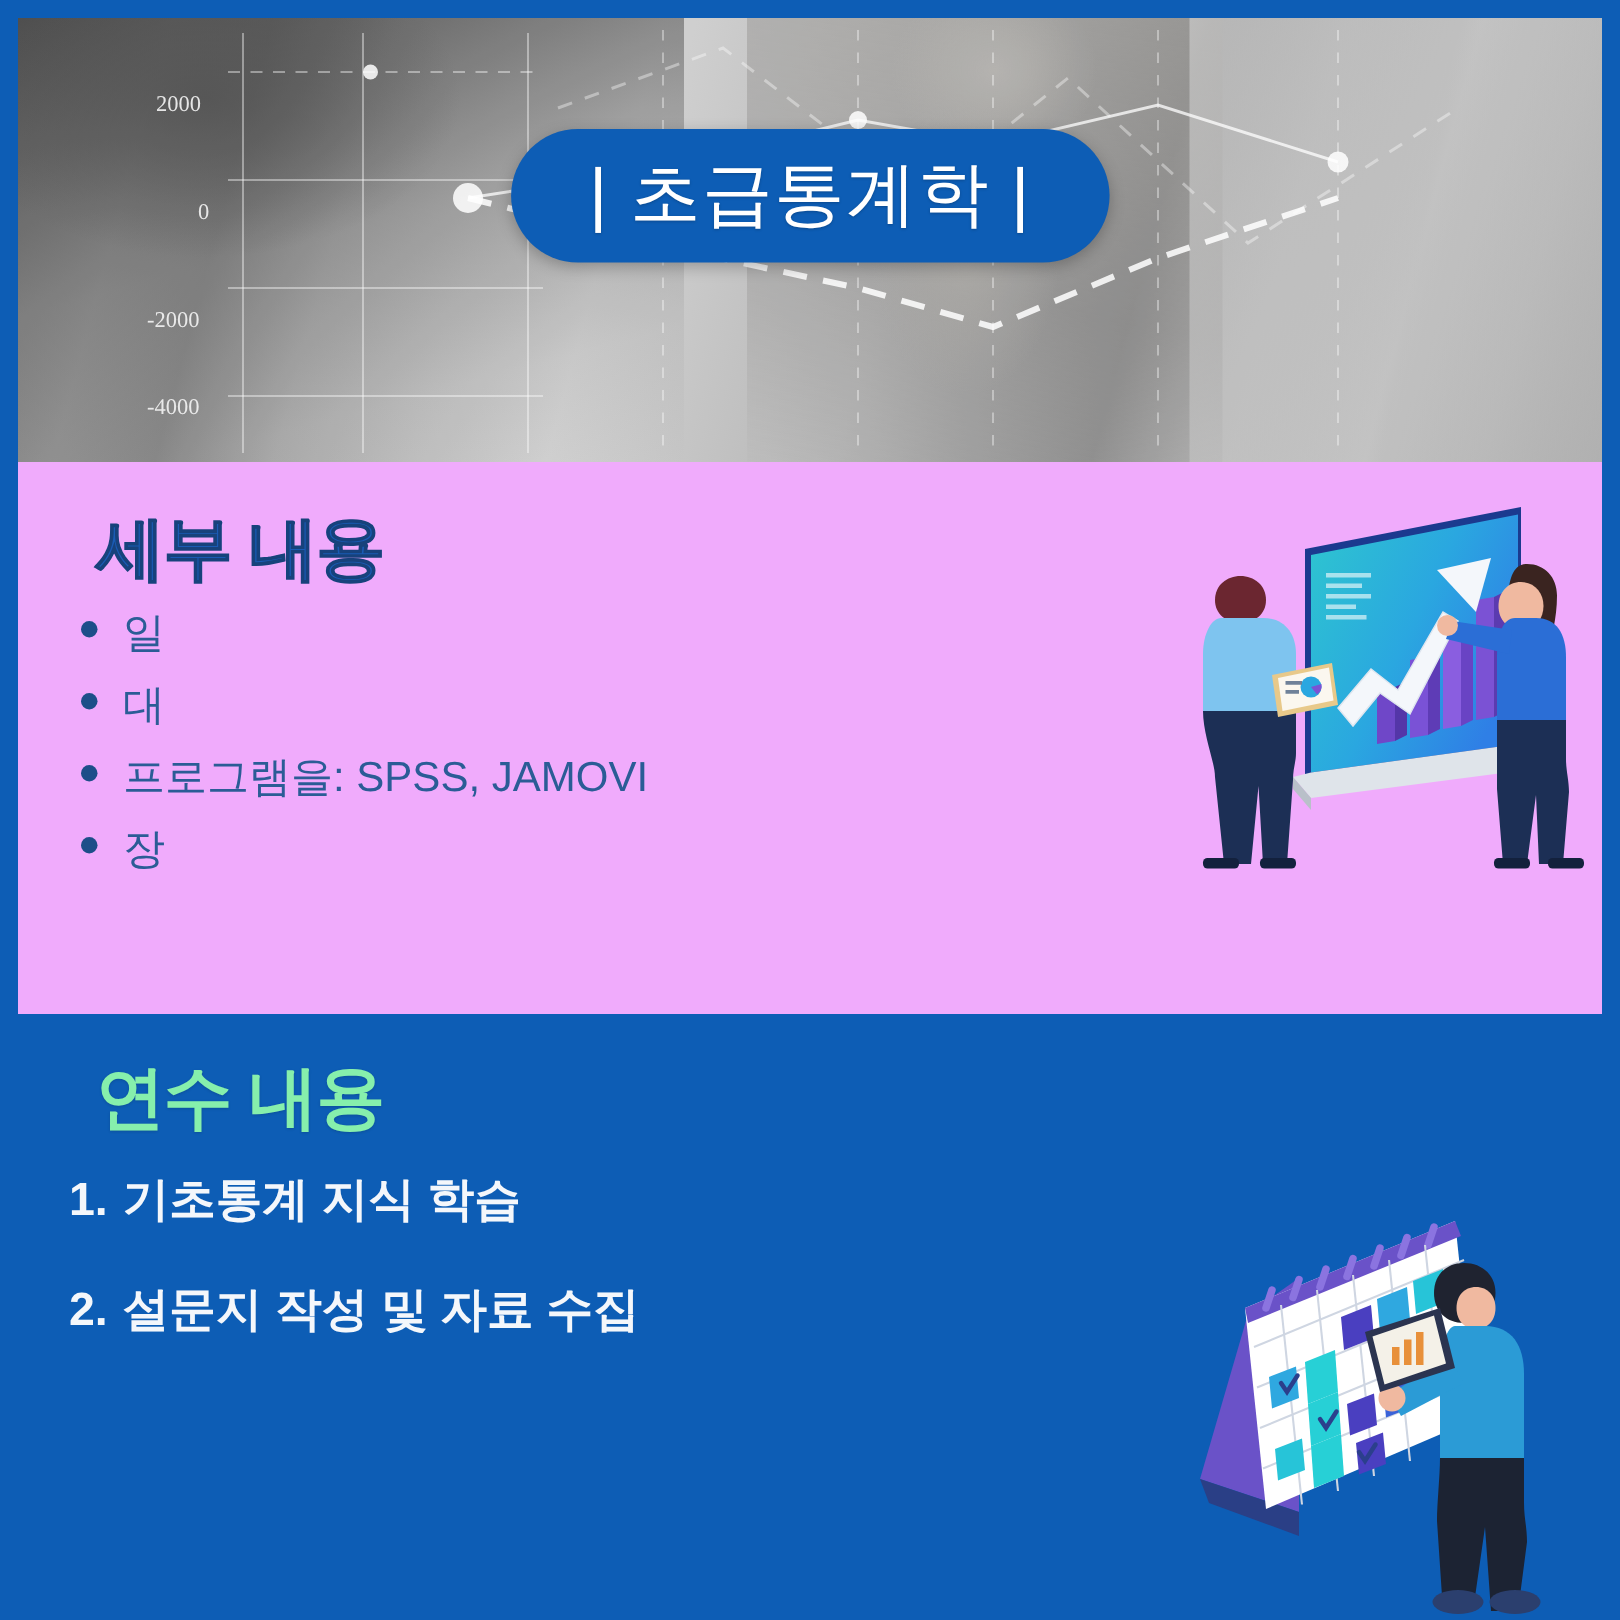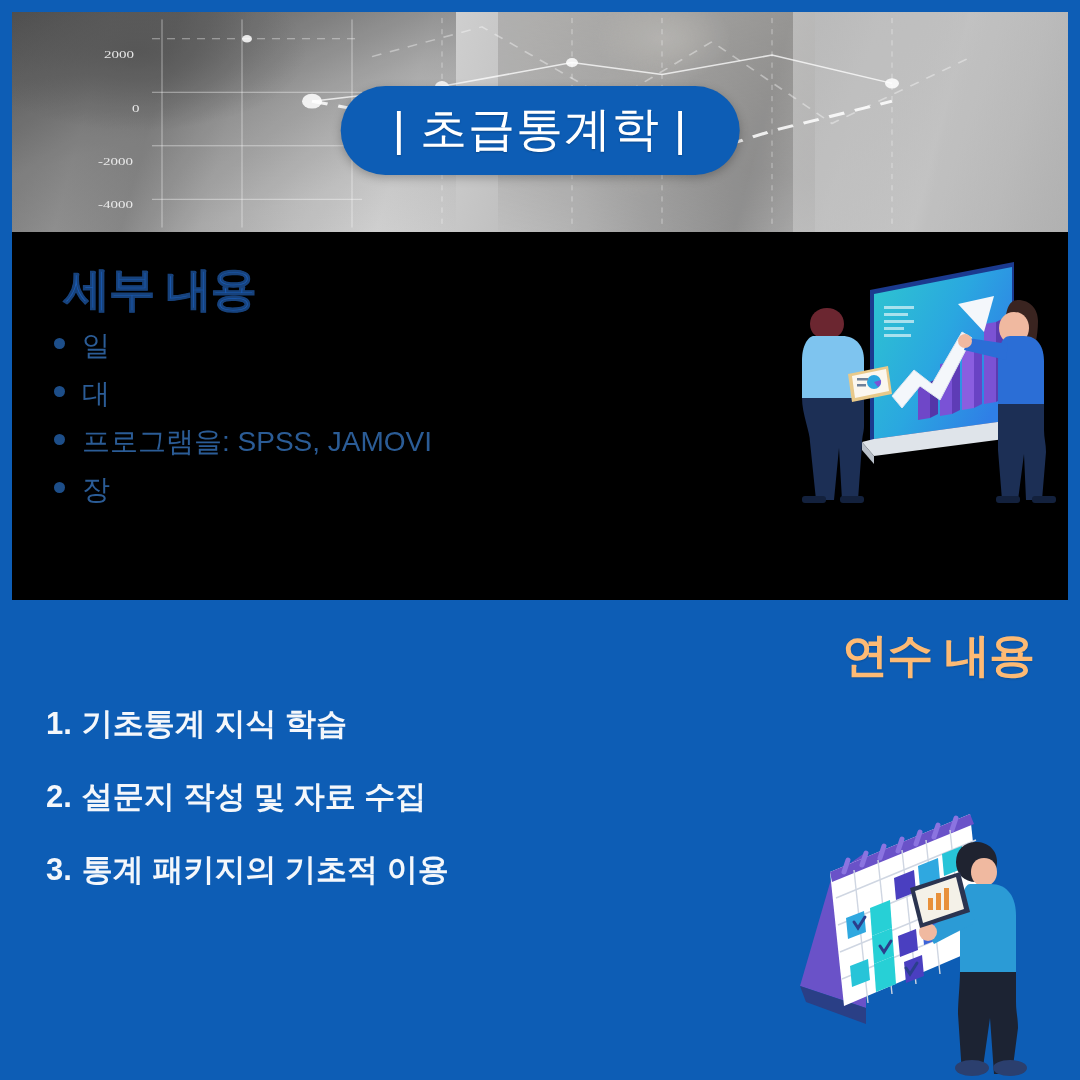--- a/index.html
+++ b/index.html
@@ -17,21 +17,21 @@
     position:relative;
     width:1080px; height:1080px;
     background:#0d5db5;
     padding:12px 12px 0 12px;
     display:flex; flex-direction:column;
   }
 
   
   .header {
     position:relative;
-    height:220px;
+    height:296px;
     overflow:hidden;
     background:#8e8e8e;
     flex:0 0 auto;
   }
   
   .photo-base {
     position:absolute; inset:0;
     background:
       linear-gradient(105deg,
         #6f6f6f 0%, #8a8a8a 9%, #7c7c7c 15%,
@@ -86,21 +86,21 @@
     font-weight:normal;
     letter-spacing:1px;
     line-height:1.05;
     white-space:nowrap;
     text-shadow:0 1px 2px rgba(0,0,0,.22);
   }
 
   
   .panel-white {
     position:relative;
-    background:#000000;
+    background:#f0abfc;
     height:368px;
     flex:0 0 auto;
     padding:24px 34px 10px 34px;
     overflow:hidden;
   }
   .h-blue {
     color:#1a5bb5;
     font-size:46px;
     font-weight:bold;
     letter-spacing:-1px;
@@ -144,28 +144,27 @@
 
   
   .panel-blue {
     position:relative;
     background:#0d5db5;
     flex:1 1 auto;
     padding:26px 34px 0 34px;
     overflow:hidden;
   }
   .h-white {
-    color:#fdba74;
+    color:#86efac;
     font-size:46px;
     font-weight:bold;
     letter-spacing:-1px;
     line-height:1;
     margin:6px 0 30px 18px;
     text-shadow:0 1px 2px rgba(0,0,0,.15);
-    text-align:right;
   }
   .num-list { list-style:none; }
   .num-list li {
     color:#f4f7fb;
     font-size:31px;
     font-weight:bold;
     line-height:1;
     margin-bottom:42px;
     white-space:nowrap;
   }
@@ -324,23 +323,20 @@
 
   <div class="panel-blue">
     <div class="h-white">연수 내용</div>
 
     <ul class="num-list">
       <li>
         <span class="n">1.</span><span>기초통계 지식 학습</span>
       </li>
       <li>
         <span class="n">2.</span><span>설문지 작성 및 자료 수집</span>
-      </li>
-      <li>
-        <span class="n">3.</span><span>통계 패키지의 기초적 이용</span>
       </li>
     </ul>
 
     <div class="illus-cal">
       <svg viewBox="0 0 290 300" aria-hidden="true">
 
         <polygon points="30,206 62,96 96,72 96,228" fill="#6a52c8"></polygon>
         <polygon points="30,206 96,228 96,244 36,222" fill="#2a3f86"></polygon>
 
         <polygon points="60,92 200,34 214,166 74,226" fill="#ffffff"></polygon>

